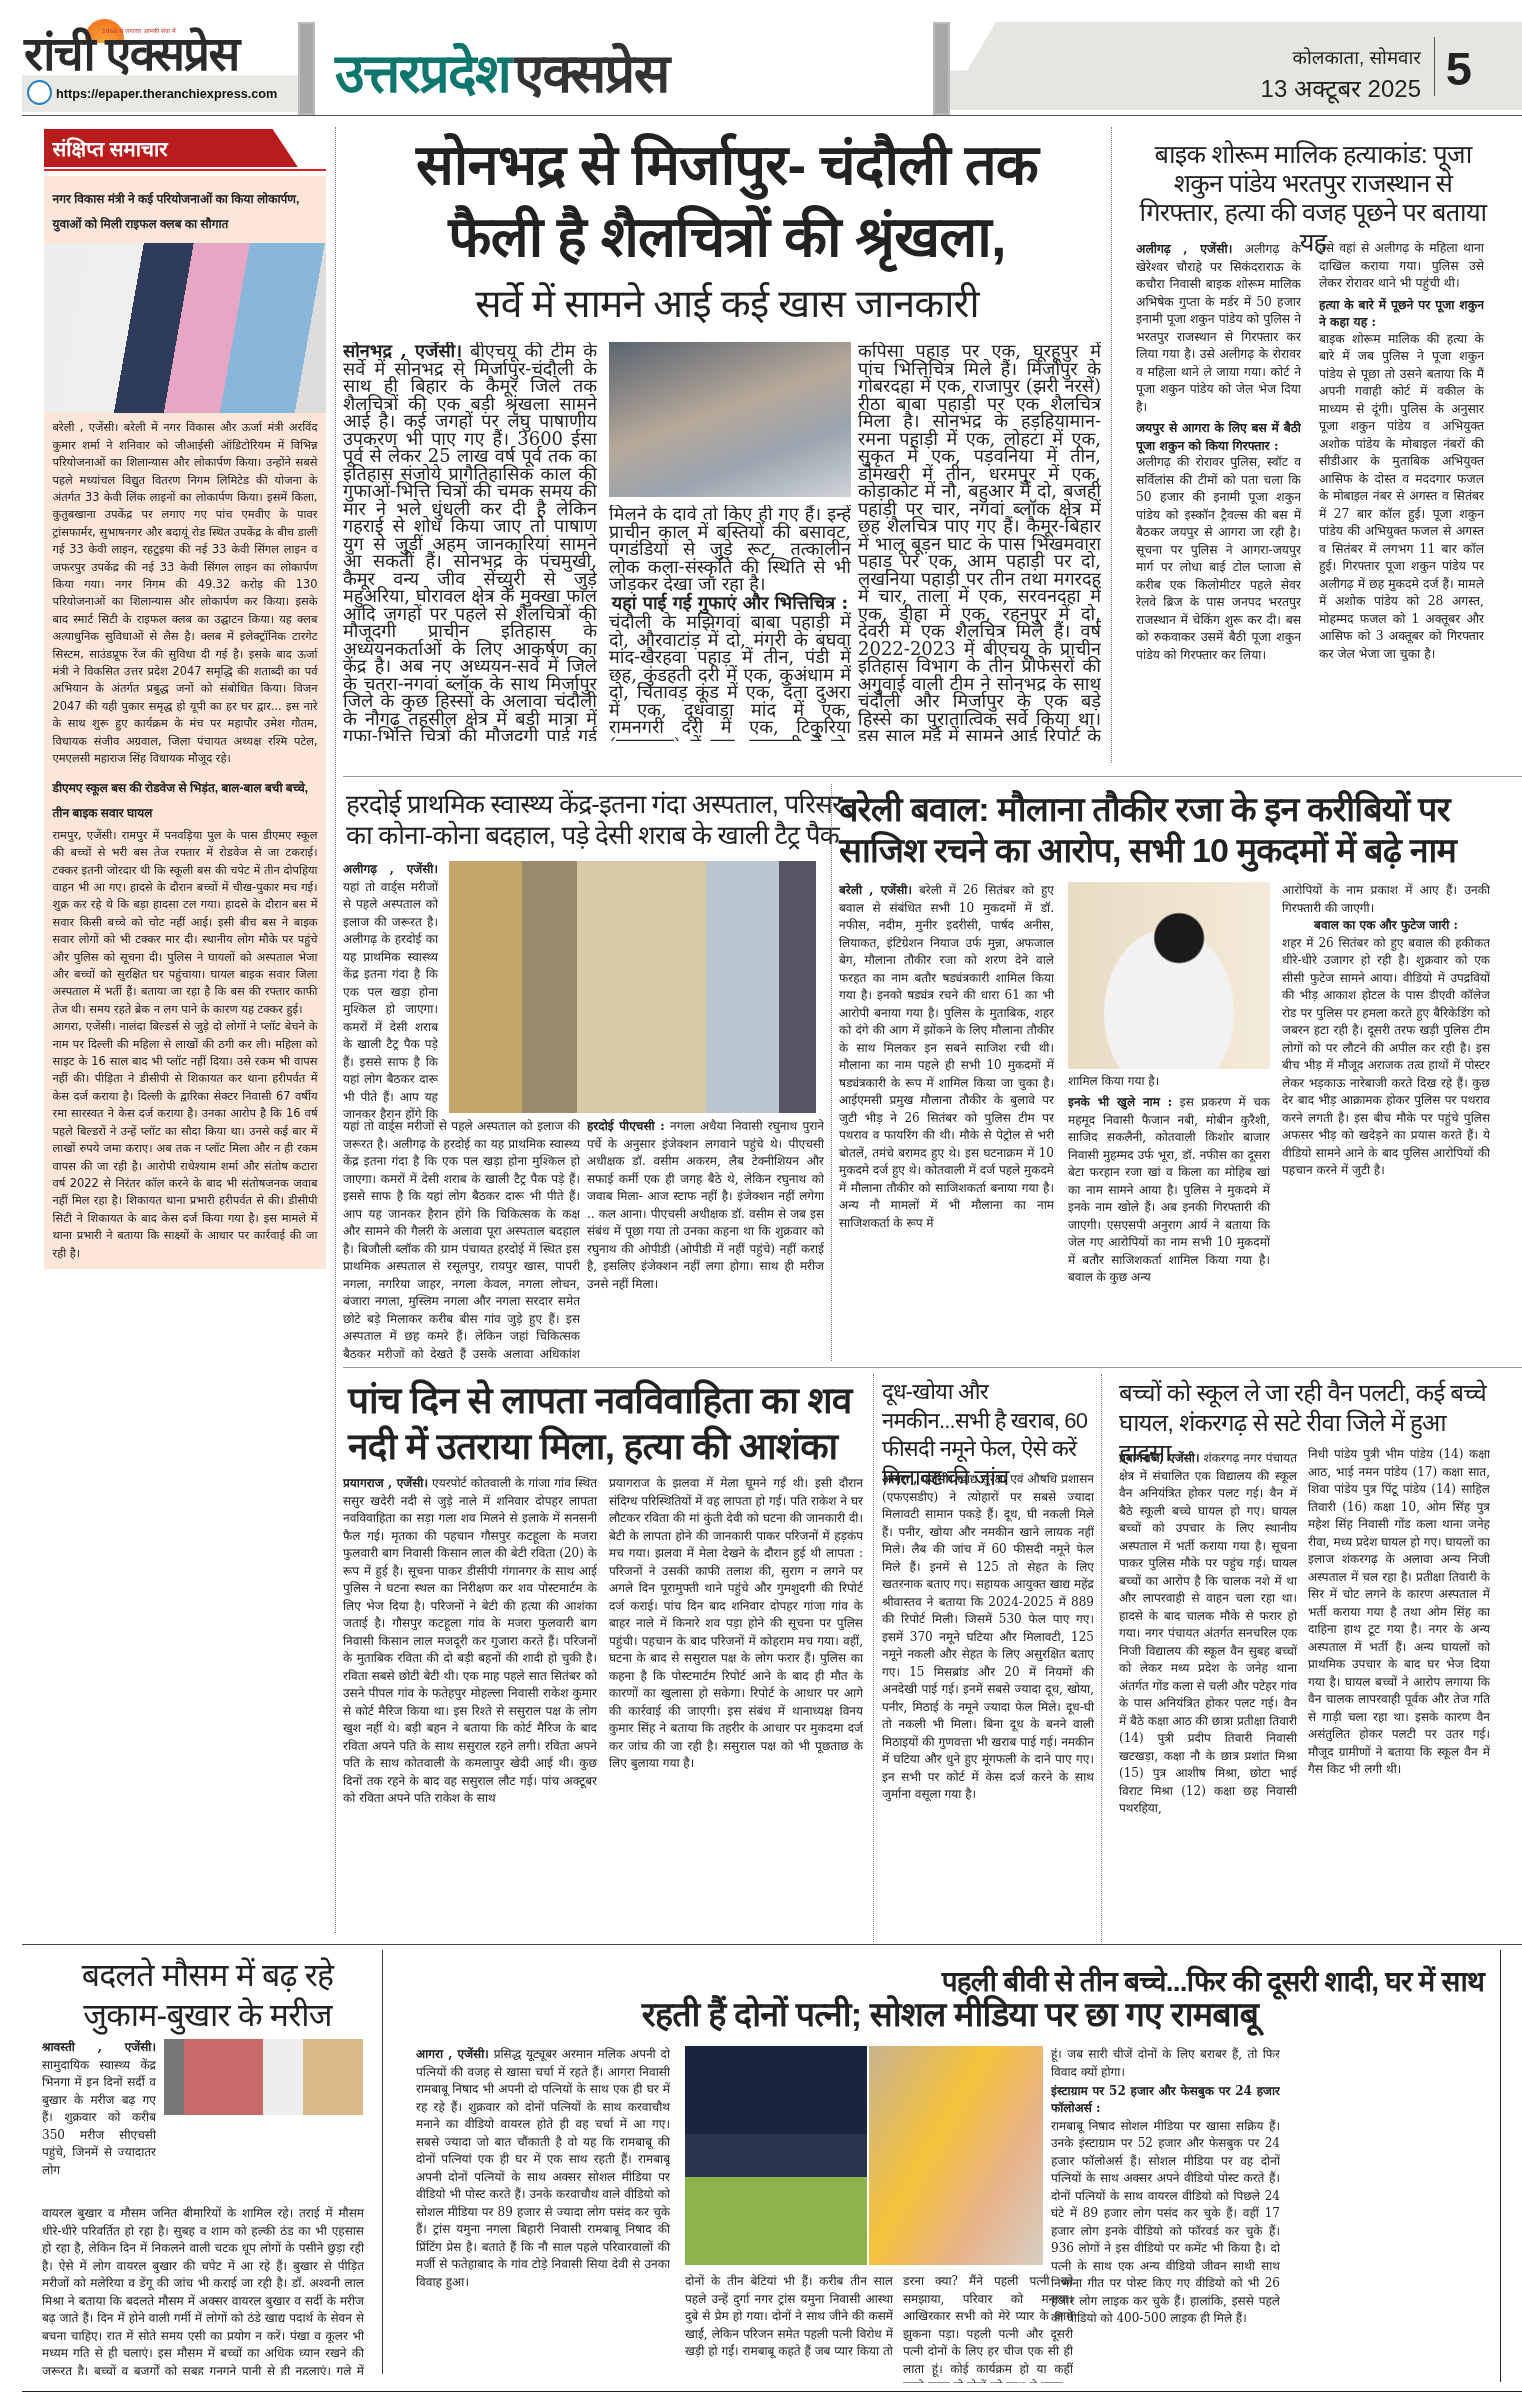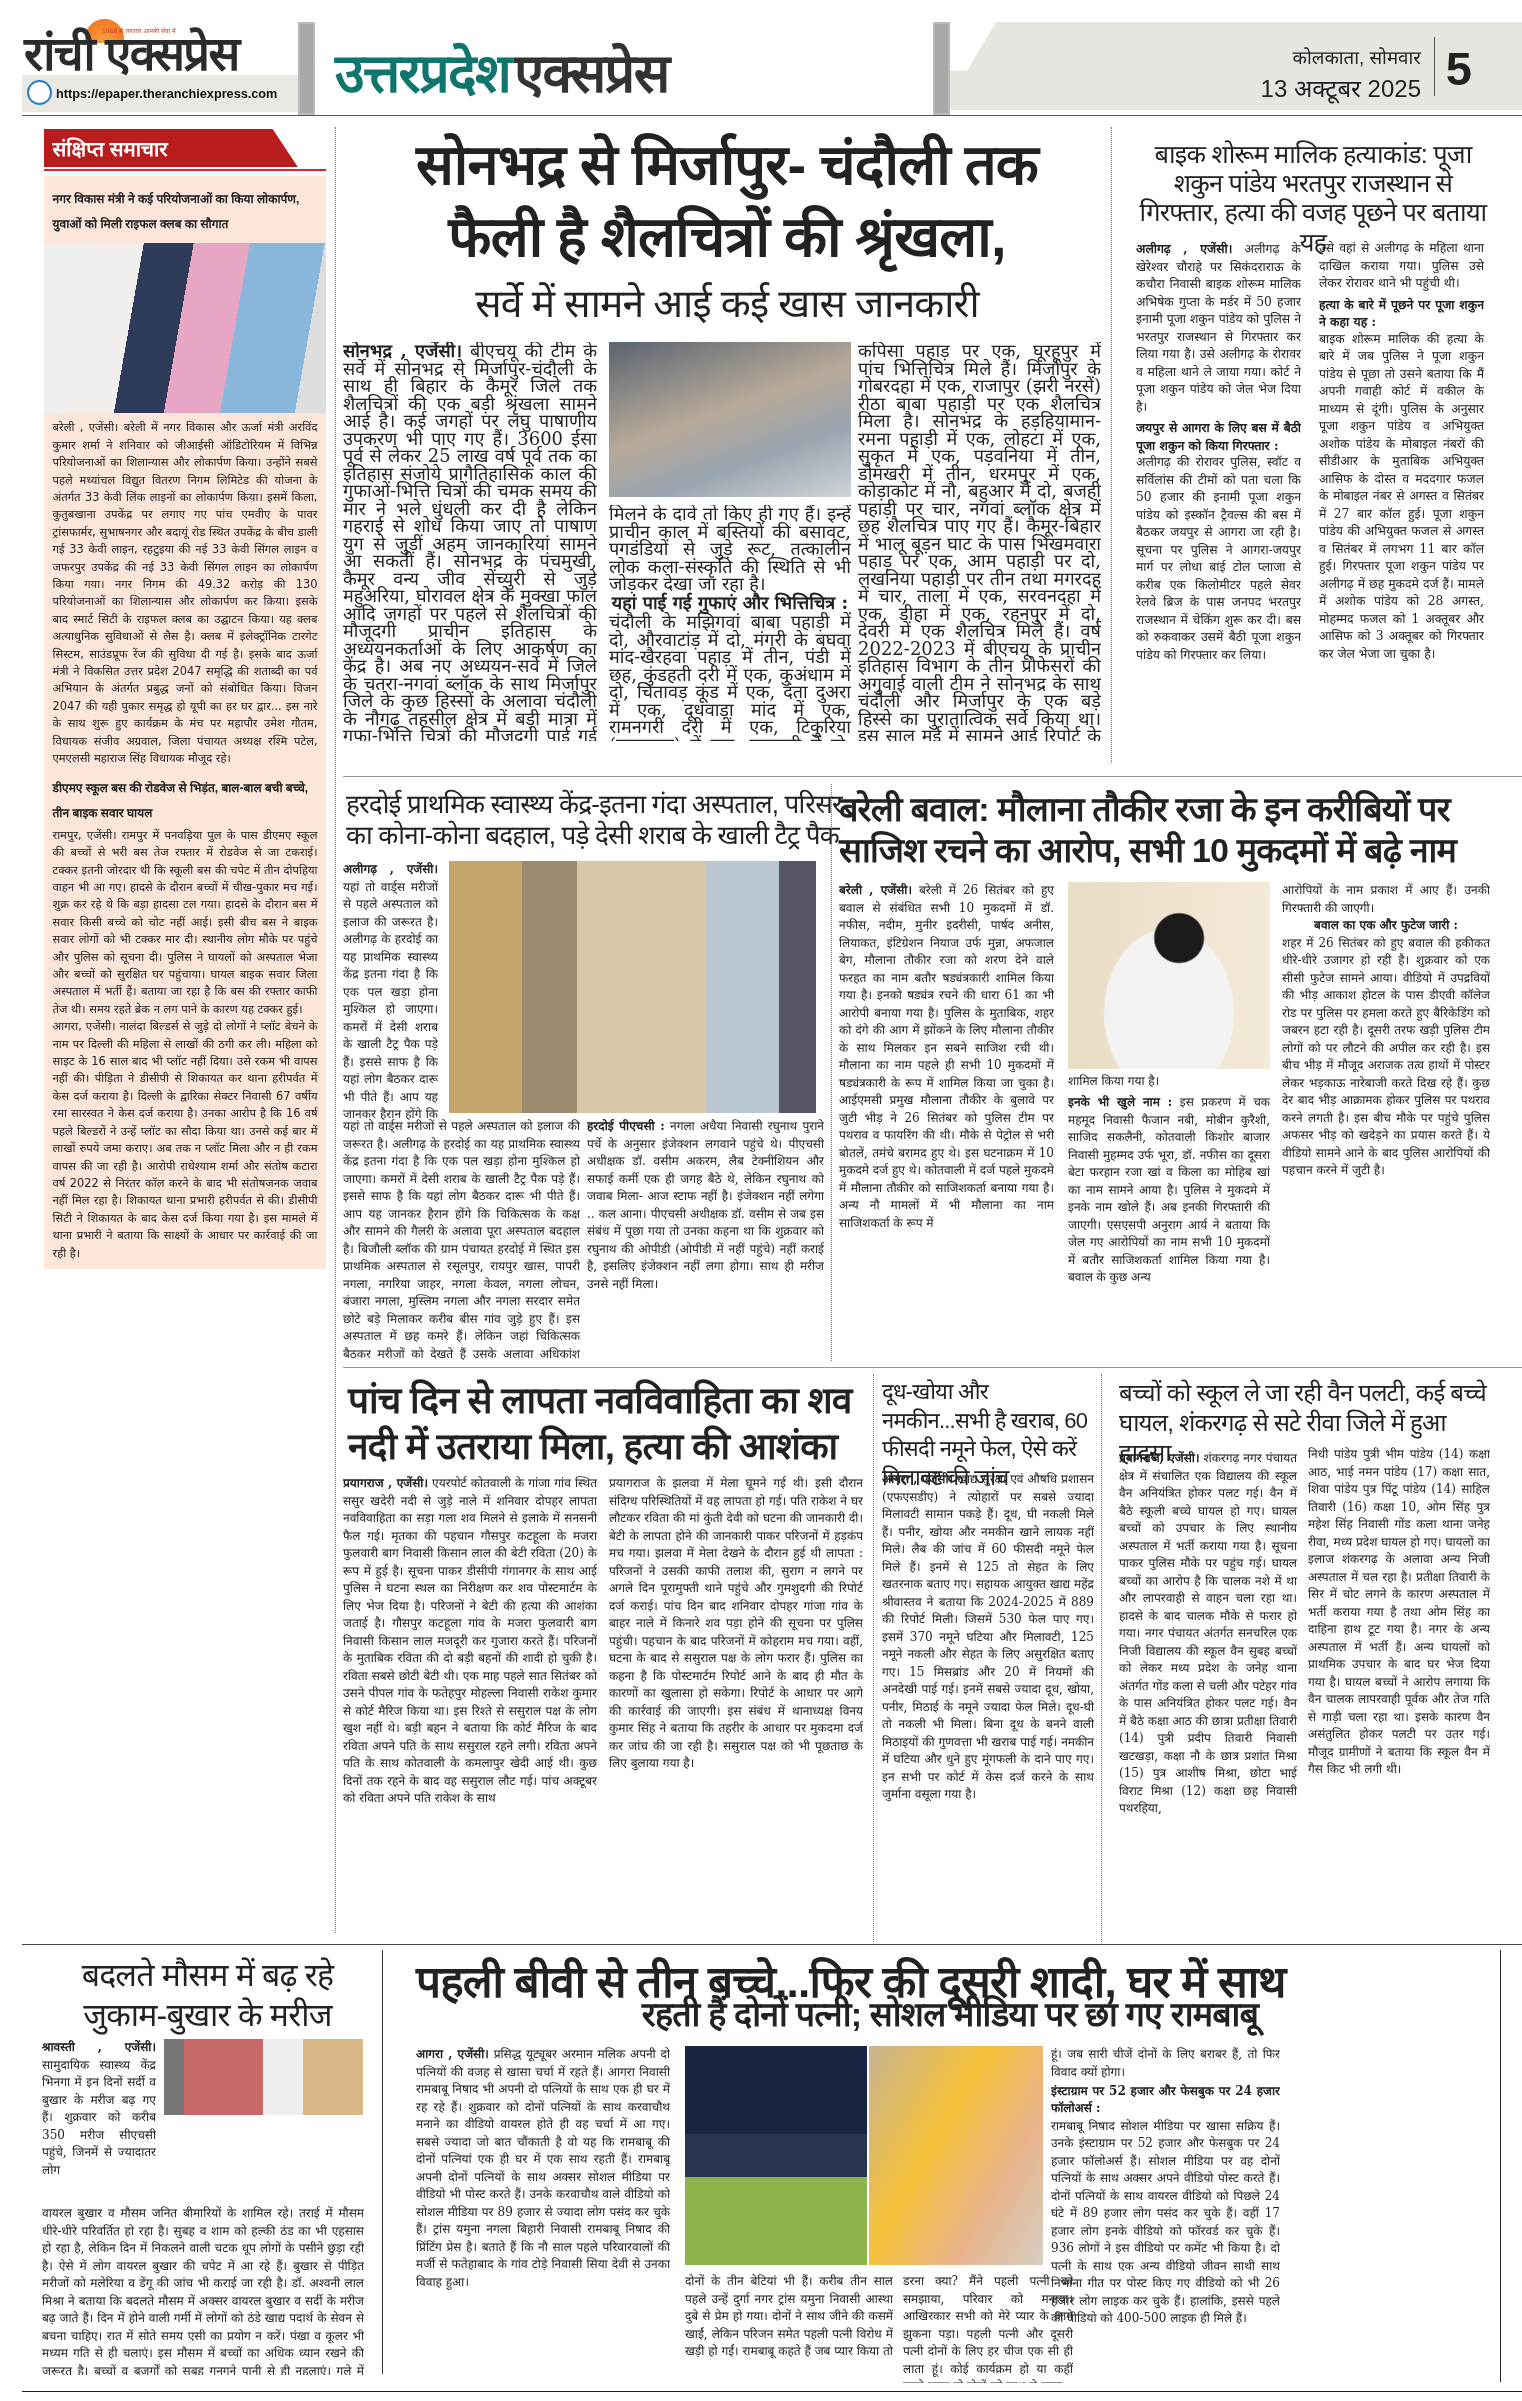--- a/index.html
+++ b/index.html
@@ -166,21 +166,21 @@
   <b>श्रावस्ती , एजेंसी।</b>
   <span>सामुदायिक स्वास्थ्य केंद्र भिनगा में इन दिनों सर्दी व बुखार के मरीज बढ़ गए हैं। शुक्रवार को करीब 350 मरीज सीएचसी पहुंचे, जिनमें से ज्यादातर लोग</span>
 </div>
 <div class="abs photo" style="left:164px;top:2039px;width:199px;height:76px;background:linear-gradient(90deg,#777 0 10%,#c96a6a 10% 50%,#eee 50% 70%,#d9b98a 70%)"></div>
 <div class="abs body" style="left:42px;top:2205px;width:322px;height:170px;overflow:hidden;font-size:12px">
   <span>वायरल बुखार व मौसम जनित बीमारियों के शामिल रहे। तराई में मौसम धीरे-धीरे परिवर्तित हो रहा है। सुबह व शाम को हल्की ठंड का भी एहसास हो रहा है, लेकिन दिन में निकलने वाली चटक धूप लोगों के पसीने छुड़ा रही है। ऐसे में लोग वायरल बुखार की चपेट में आ रहे हैं। बुखार से पीड़ित मरीजों को मलेरिया व डेंगू की जांच भी कराई जा रही है। डॉ. अश्वनी लाल मिश्रा ने बताया कि बदलते मौसम में अक्सर वायरल बुखार व सर्दी के मरीज बढ़ जाते हैं। दिन में होने वाली गर्मी में लोगों को ठंडे खाद्य पदार्थ के सेवन से बचना चाहिए। रात में सोते समय एसी का प्रयोग न करें। पंखा व कूलर भी मध्यम गति से ही चलाएं। इस मौसम में बच्चों का अधिक ध्यान रखने की जरूरत है। बच्चों व बुजुर्गों को सुबह गुनगुने पानी से ही नहलाएं। गले में खराश होने पर गुनगुना पानी पीएं और चिकित्सक से परामर्श अवश्य लें।</span>
 </div>
 <div class="vrule" style="left:382px;top:1950px;height:424px;border-left:1.7px solid #333"></div>
 
 <div class="abs bottom-box" style="left:399px;top:1950px;width:1102px;height:432px;border:none;border-right:1.7px solid #222">
-  <div class="abs hl" style="left:17px;top:9px;width:1068px;font-size:44px;text-align:left">पहली बीवी से तीन बच्चे...फिर की दूसरी शादी, घर में साथ</div>
+  <div class="abs hl" style="left:17px;top:17px;width:1068px;font-size:28px;text-align:right">पहली बीवी से तीन बच्चे...फिर की दूसरी शादी, घर में साथ</div>
   <div class="abs hl" style="left:17px;top:47px;width:1068px;font-size:34px;text-align:center">रहती हैं दोनों पत्नी; सोशल मीडिया पर छा गए रामबाबू</div>
 </div>
 <div class="abs body" style="left:416px;top:2046px;width:254px;height:335px;overflow:hidden;font-size:12px">
   <b>आगरा , एजेंसी।</b>
   <span>प्रसिद्ध यूट्यूबर अरमान मलिक अपनी दो पत्नियों की वजह से खासा चर्चा में रहते हैं। आगरा निवासी रामबाबू निषाद भी अपनी दो पत्नियों के साथ एक ही घर में रह रहे हैं। शुक्रवार को दोनों पत्नियों के साथ करवाचौथ मनाने का वीडियो वायरल होते ही वह चर्चा में आ गए। सबसे ज्यादा जो बात चौंकाती है वो यह कि रामबाबू की दोनों पत्नियां एक ही घर में एक साथ रहती हैं। रामबाबू अपनी दोनों पत्नियों के साथ अक्सर सोशल मीडिया पर वीडियो भी पोस्ट करते हैं। उनके करवाचौथ वाले वीडियो को सोशल मीडिया पर 89 हजार से ज्यादा लोग पसंद कर चुके हैं। ट्रांस यमुना नगला बिहारी निवासी रामबाबू निषाद की प्रिंटिंग प्रेस है। बताते हैं कि नौ साल पहले परिवारवालों की मर्जी से फतेहाबाद के गांव टोड़े निवासी सिया देवी से उनका विवाह हुआ।</span>
 </div>
 <div class="abs photo" style="left:685px;top:2046px;width:182px;height:219px;background:linear-gradient(180deg,#1a2340 0 40%,#2a3550 40% 60%,#8db34a 60%)"></div>
 <div class="abs photo" style="left:869px;top:2046px;width:174px;height:219px;background:linear-gradient(120deg,#c9b38f,#f5c23a 40%,#e8b38a 70%,#d6cfc4)"></div>
 <div class="abs body" style="left:685px;top:2273px;width:208px;height:110px;overflow:hidden;font-size:12px">
   <span>दोनों के तीन बेटियां भी हैं। करीब तीन साल पहले उन्हें दुर्गा नगर ट्रांस यमुना निवासी आस्था दुबे से प्रेम हो गया। दोनों ने साथ जीने की कसमें खाईं, लेकिन परिजन समेत पहली पत्नी विरोध में खड़ी हो गईं। रामबाबू कहते हैं जब प्यार किया तो</span>

